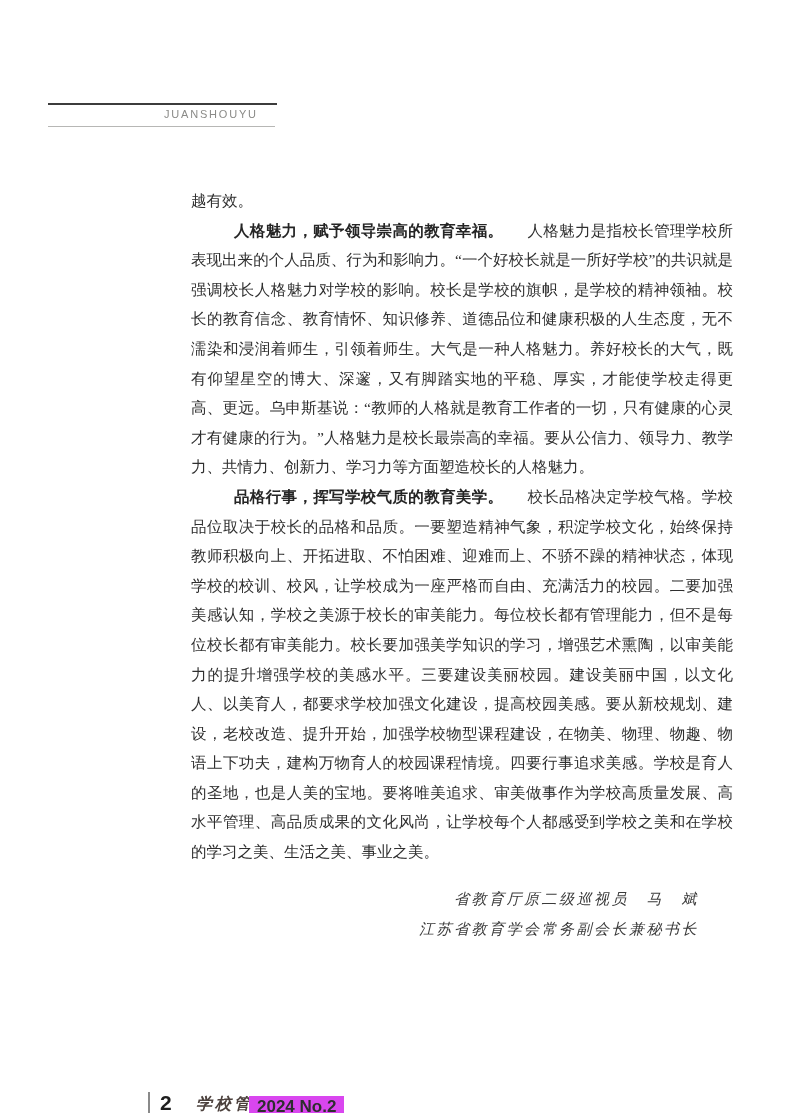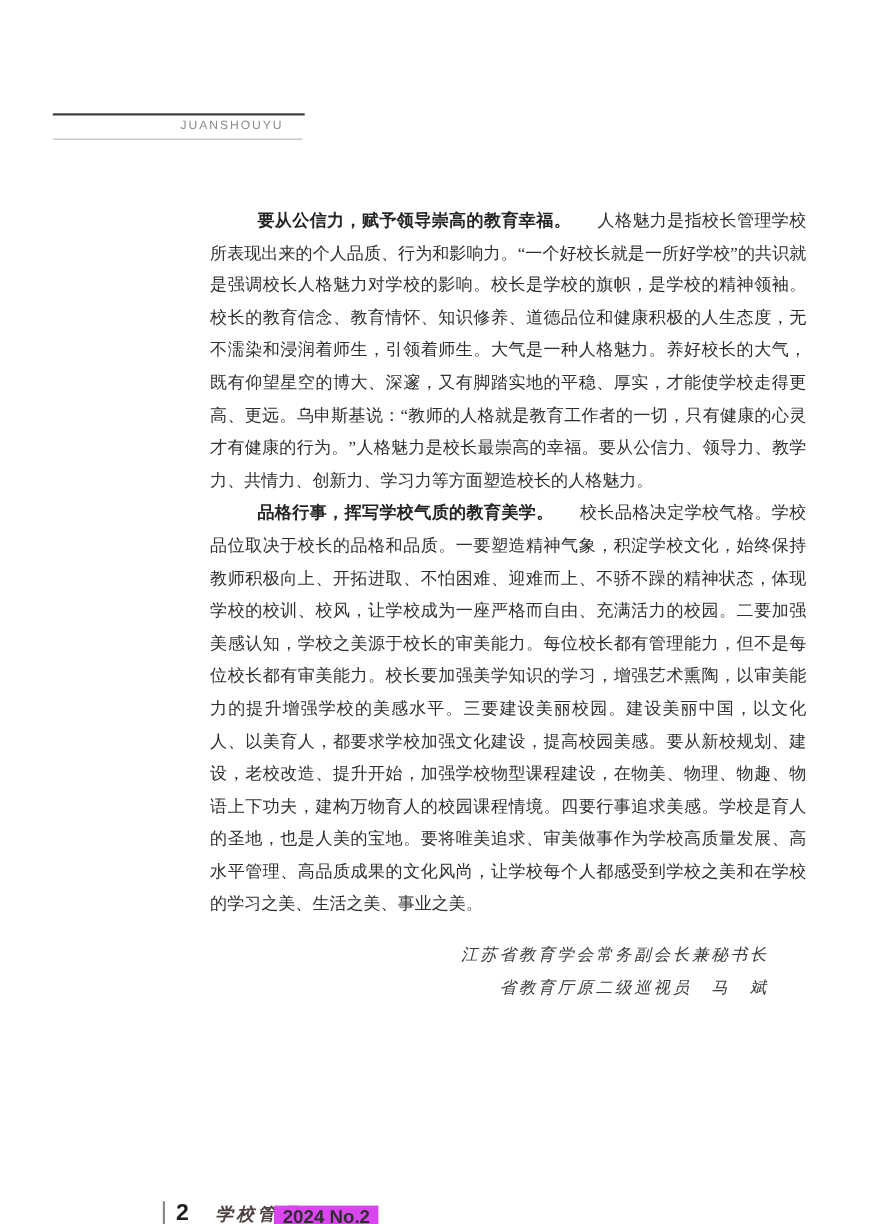--- a/index.html
+++ b/index.html
@@ -95,26 +95,27 @@
 
   <div class="edge-right-strong"></div>
   <div class="edge-right-soft"></div>
   <div class="edge-bottom"></div>
 
   <div class="hdr-rule-top"></div>
   <div class="hdr-label">JUANSHOUYU</div>
   <div class="hdr-rule-bottom"></div>
 
   <div class="body-block">
-    <p class="indent"><b>要从公信力，赋予领导崇高的教育幸福。</b><span>人格魅力是指校长管理学校所表现出来的个人品质、行为和影响力。“一个好校长就是一所好学校”的共识就是强调校长人格魅力对学校的影响。校长是学校的旗帜，是学校的精神领袖。校长的教育信念、教育情怀、知识修养、道德品位和健康积极的人生态度，无不濡染和浸润着师生，引领着师生。大气是一种人格魅力。养好校长的大气，既有仰望星空的博大、深邃，又有脚踏实地的平稳、厚实，才能使学校走得更高、更远。乌申斯基说：“教师的人格就是教育工作者的一切，只有健康的心灵才有健康的行为。”人格魅力是校长最崇高的幸福。要从公信力、领导力、教学力、共情力、创新力、学习力等方面塑造校长的人格魅力。</span></p>
+    <p>越有效。</p>
+    <p class="indent"><b>人格魅力，赋予领导崇高的教育幸福。</b><span>人格魅力是指校长管理学校所表现出来的个人品质、行为和影响力。“一个好校长就是一所好学校”的共识就是强调校长人格魅力对学校的影响。校长是学校的旗帜，是学校的精神领袖。校长的教育信念、教育情怀、知识修养、道德品位和健康积极的人生态度，无不濡染和浸润着师生，引领着师生。大气是一种人格魅力。养好校长的大气，既有仰望星空的博大、深邃，又有脚踏实地的平稳、厚实，才能使学校走得更高、更远。乌申斯基说：“教师的人格就是教育工作者的一切，只有健康的心灵才有健康的行为。”人格魅力是校长最崇高的幸福。要从公信力、领导力、教学力、共情力、创新力、学习力等方面塑造校长的人格魅力。</span></p>
     <p class="indent"><b>品格行事，挥写学校气质的教育美学。</b><span>校长品格决定学校气格。学校品位取决于校长的品格和品质。一要塑造精神气象，积淀学校文化，始终保持教师积极向上、开拓进取、不怕困难、迎难而上、不骄不躁的精神状态，体现学校的校训、校风，让学校成为一座严格而自由、充满活力的校园。二要加强美感认知，学校之美源于校长的审美能力。每位校长都有管理能力，但不是每位校长都有审美能力。校长要加强美学知识的学习，增强艺术熏陶，以审美能力的提升增强学校的美感水平。三要建设美丽校园。建设美丽中国，以文化人、以美育人，都要求学校加强文化建设，提高校园美感。要从新校规划、建设，老校改造、提升开始，加强学校物型课程建设，在物美、物理、物趣、物语上下功夫，建构万物育人的校园课程情境。四要行事追求美感。学校是育人的圣地，也是人美的宝地。要将唯美追求、审美做事作为学校高质量发展、高水平管理、高品质成果的文化风尚，让学校每个人都感受到学校之美和在学校的学习之美、生活之美、事业之美。</span></p>
 
     <div class="sig">
+      <p>省教育厅原二级巡视员　马　斌</p>
       <p>江苏省教育学会常务副会长兼秘书长</p>
-      <p>省教育厅原二级巡视员　马　斌</p>
     </div>
   </div>
 
   <div class="footer-vline"></div>
   <div class="footer-pagenum">2</div>
   <div class="footer-logo">学校管理</div>
   <div class="footer-badge">2024 No.2</div>
 
 </div>
 

